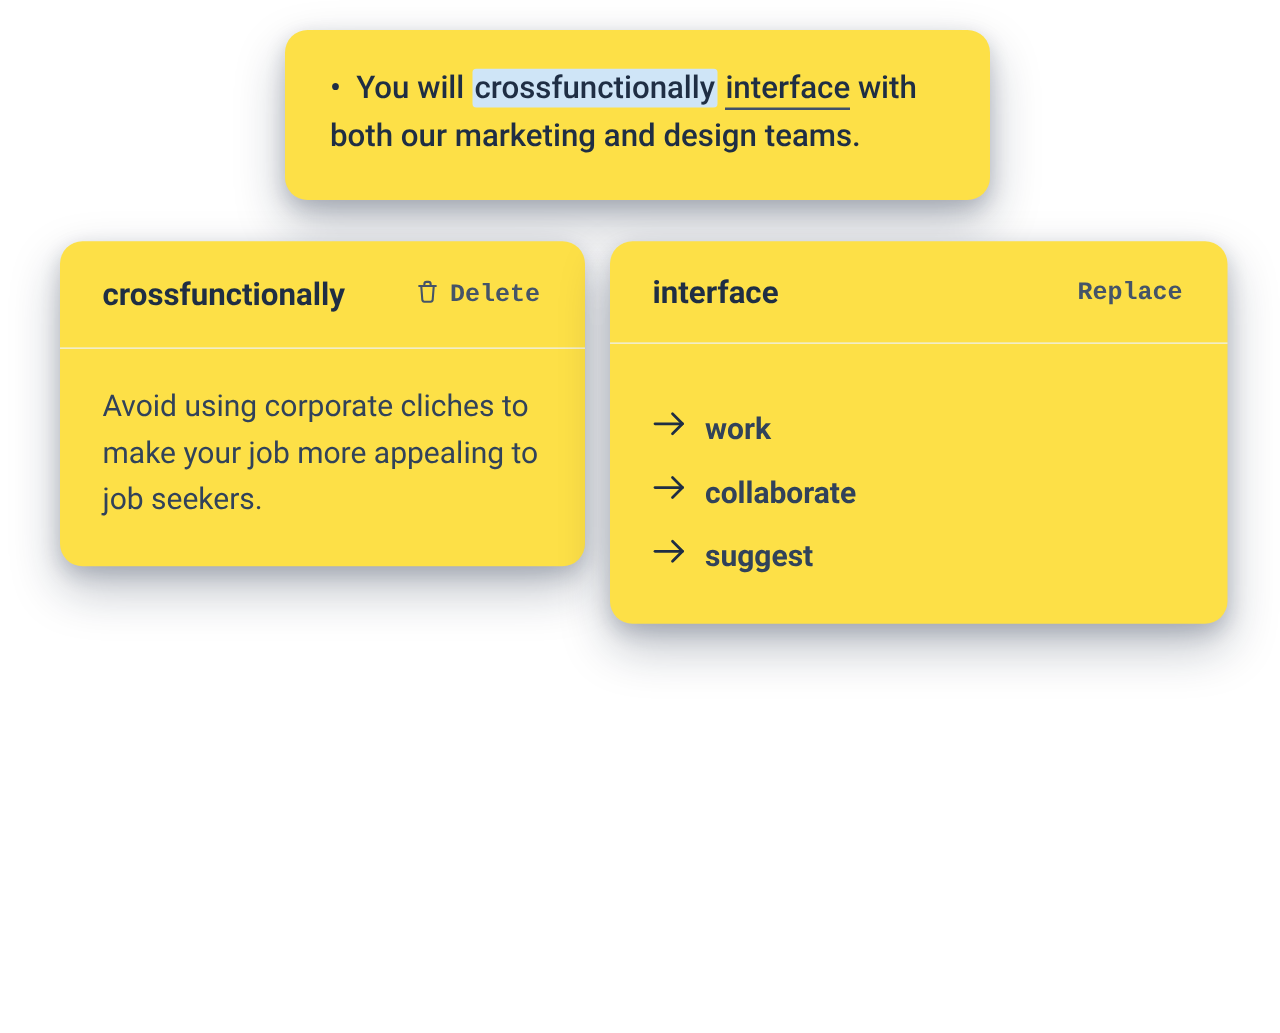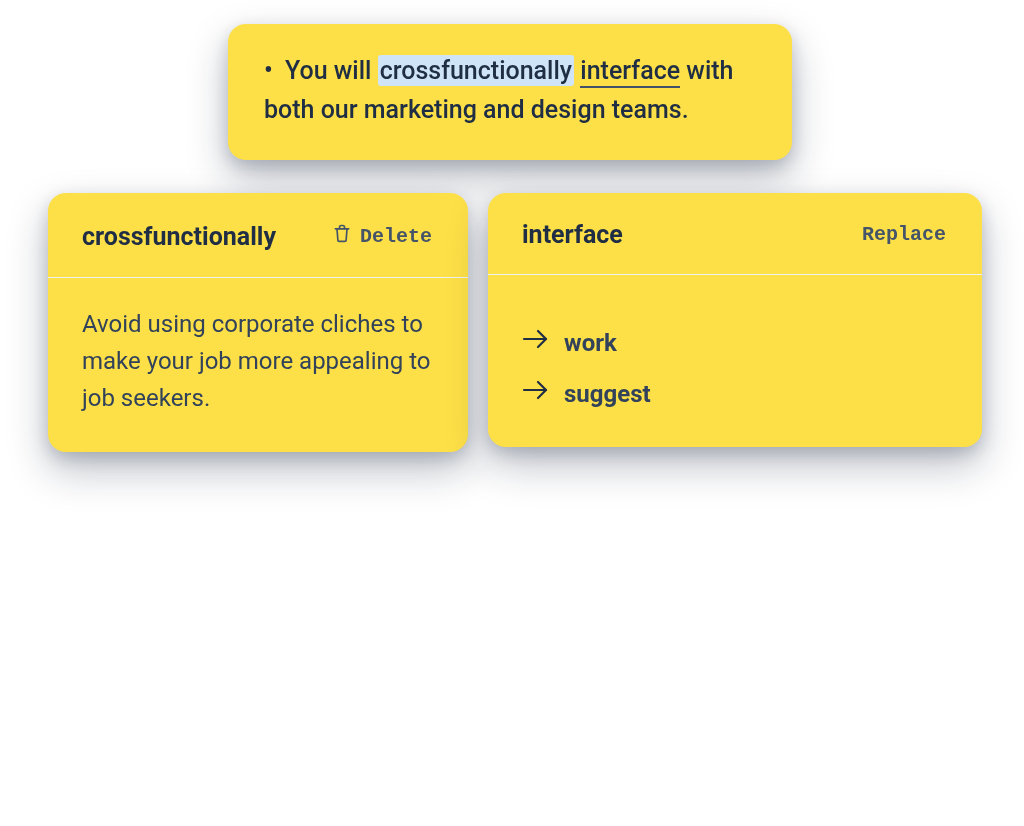--- a/index.html
+++ b/index.html
@@ -137,19 +137,28 @@
           </span>
           <span>work</span>
         </li>
         <li class="suggest-item">
           <span>
             <svg viewBox="0 0 28 24" fill="none" stroke-width="2.2" stroke-linecap="round" stroke-linejoin="round">
                 <line x1="2" y1="12" x2="24" y2="12"></line>
                 <polyline points="16,4 24,12 16,20"></polyline>
               </svg>
           </span>
+          <span>collaborate</span>
+        </li>
+        <li class="suggest-item">
+          <span>
+            <svg viewBox="0 0 28 24" fill="none" stroke-width="2.2" stroke-linecap="round" stroke-linejoin="round">
+                <line x1="2" y1="12" x2="24" y2="12"></line>
+                <polyline points="16,4 24,12 16,20"></polyline>
+              </svg>
+          </span>
           <span>suggest</span>
         </li>
       </ul>
     </div>
   </div>
 
 </div>
 
 </body></html>

